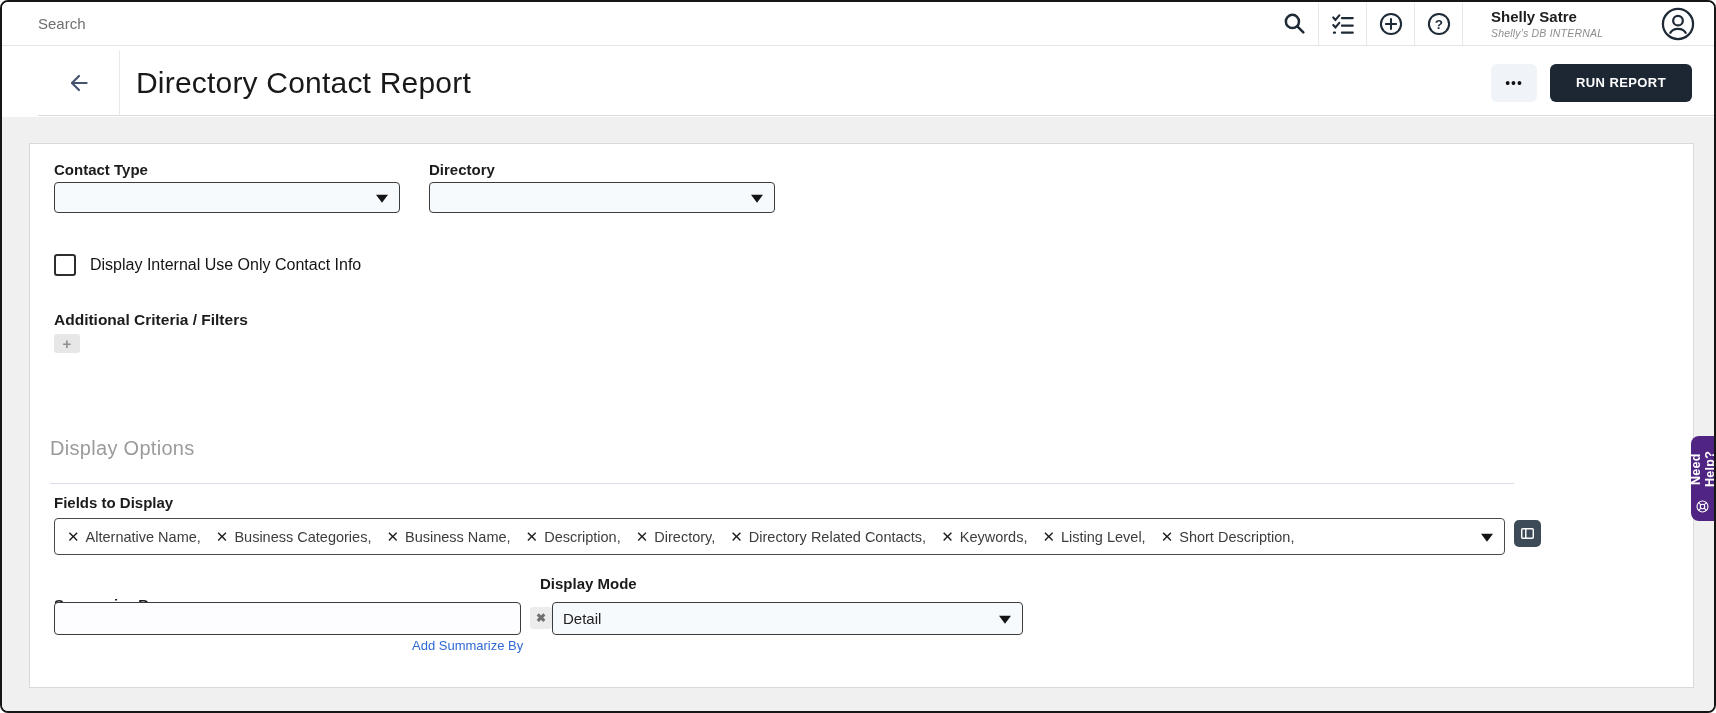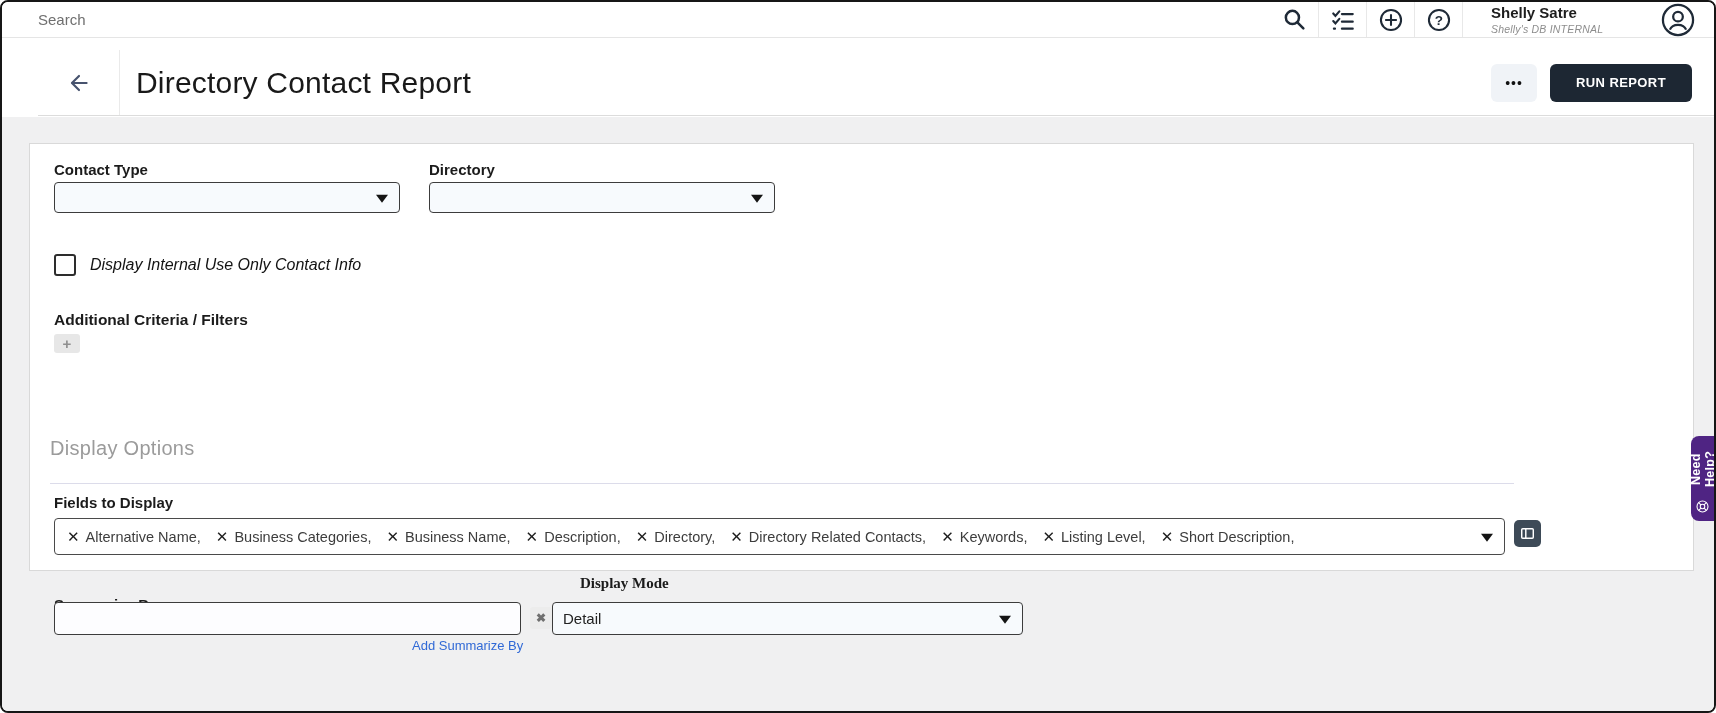--- a/index.html
+++ b/index.html
@@ -3,21 +3,21 @@
 <meta charset="utf-8">
 <style>
   * { box-sizing: border-box; margin: 0; padding: 0; }
   html,body { background:#ffffff; }
   body { font-family: "Liberation Sans", sans-serif; }
 
   .screen { position:relative; width:1716px; height:713px; background:#fff;
             border:2px solid #161616; border-radius:8px; overflow:hidden; }
 
   
-  .topbar { position:absolute; top:0; left:0; right:0; height:36px; background:#fff;
+  .topbar { position:absolute; top:0; left:0; right:0; height:44px; background:#fff;
             border-bottom:1px solid #e5e5e5; display:flex; align-items:center; }
   .search-input { border:none; outline:none; margin-left:36px; flex:1; font-size:15px;
                   color:#3a3a3a; font-family:"Liberation Sans",sans-serif; background:transparent; }
   .search-input::placeholder { color:#6f6f6f; opacity:1; }
   .topbar-right { display:flex; align-items:stretch; height:100%; }
   .icon-btn { width:48px; display:flex; align-items:center; justify-content:center; cursor:pointer; background:#fff; border:none; border-left:1px solid #e8e8e8; }
   .icon-btn:first-child { border-left:none; }
   .user-block { border-left:1px solid #e8e8e8; padding:0 28px; display:flex; flex-direction:column; justify-content:center; min-width:180px; }
   .user-name { font-size:15px; font-weight:700; color:#1d1d1d; line-height:1.25; }
   .user-org  { font-size:10.5px; color:#8d8d8d; letter-spacing:0.2px;font-style:italic; }
@@ -30,32 +30,32 @@
               display:flex; align-items:center; justify-content:center; cursor:pointer; }
   .page-title { margin-left:16px; font-size:30px; font-weight:400; color:#191919; letter-spacing:0.2px; }
   .header-actions { margin-left:auto; margin-right:22px; display:flex; align-items:center; gap:13px; }
   .more-btn { width:46px; height:38px; border:none; border-radius:6px; background:#f0f3f7; color:#121212;
               font-size:14px; letter-spacing:1px; cursor:pointer; line-height:38px; }
   .run-btn { height:38px; padding:0 26px; border:none; border-radius:6px; background:#1d2733; color:#fff;
              font-weight:700; font-size:13px; letter-spacing:0.4px; cursor:pointer; font-family:"Liberation Sans",sans-serif; }
 
   
   .main { position:absolute; top:115px; left:0; right:0; bottom:0; background:#f0f0f1; }
-  .card { position:absolute; left:27px; top:26px; width:1665px; height:428px; background:#fff;
+  .card { position:absolute; left:27px; top:26px; width:1665px; height:545px; background:#fff;
           border:1px solid #d9d9d9; }
 
   .field-label { position:absolute; font-size:15px; font-weight:700; color:#1b1b1b; }
   .dropdown { position:absolute; height:31px; background:#f7fafd; border:1.6px solid #3c3c3c; border-radius:4px;
               display:flex; align-items:center; padding:0 30px 0 10px; font-size:15px; color:#222; cursor:pointer; }
   .caret { position:absolute; right:11px; top:50%; transform:translateY(-42%); width:0; height:0;
            border-left:6.5px solid transparent; border-right:6.5px solid transparent; border-top:8px solid #141414; }
 
   .checkbox-row { position:absolute; left:24px; top:110px; display:flex; align-items:center; }
   .checkbox { width:22px; height:22px; border:2px solid #2d2d2d; border-radius:3px; background:#fff; cursor:pointer; }
-  .checkbox-label { margin-left:14px; font-size:16px; color:#141414;font-style:italic; }
+  .checkbox-label { margin-left:14px; font-size:16px; color:#141414; }
 
   .plus-btn { position:absolute; left:24px; top:190px; width:26px; height:19px; background:#e7e7e7; border:none;
               border-radius:3px; color:#8f8f8f; font-size:15px; font-weight:700; line-height:17px; cursor:pointer; }
 
   .section-heading { position:absolute; left:20px; top:293px; font-size:20px; color:#9b9b9b; letter-spacing:0.3px; }
   .section-divider { position:absolute; left:20px; top:339px; width:1464px; height:1px; background:#dcdcea; }
 
   .fields-box { position:absolute; left:24px; top:374px; width:1451px; height:37px; background:#fff;
                 border:1.6px solid #4a4a4a; border-radius:4px; display:flex; align-items:center;
                 padding:0 34px 0 12px; overflow:hidden; }
@@ -219,21 +219,21 @@
           <rect x="3.2" y="4.4" width="13.6" height="11.2" rx="1.2"></rect>
           <line x1="8" y1="4.4" x2="8" y2="15.6"></line>
         </svg>
       </button>
 
       <span class="field-label" style="left:24px; top:452px;">Summarize By</span>
       <input class="sum-input" type="text" value="" style="">
       <button class="clear-btn">✖</button>
       <a class="add-link">Add Summarize By</a>
 
-      <span class="field-label" style="left:550px; top:431px;font-family:Liberation Serif, serif;">Display Mode</span>
+      <span class="field-label" style="left:510px; top:431px;">Display Mode</span>
       <div class="dropdown" style="left:522px; top:458px; width:471px; height:33px;">
         <span>Detail</span>
         <span class="caret"></span>
       </div>
 
     </div>
   </div>
 
   <button class="help-tab">
     <span class="help-tab-text">Need Help?</span>

